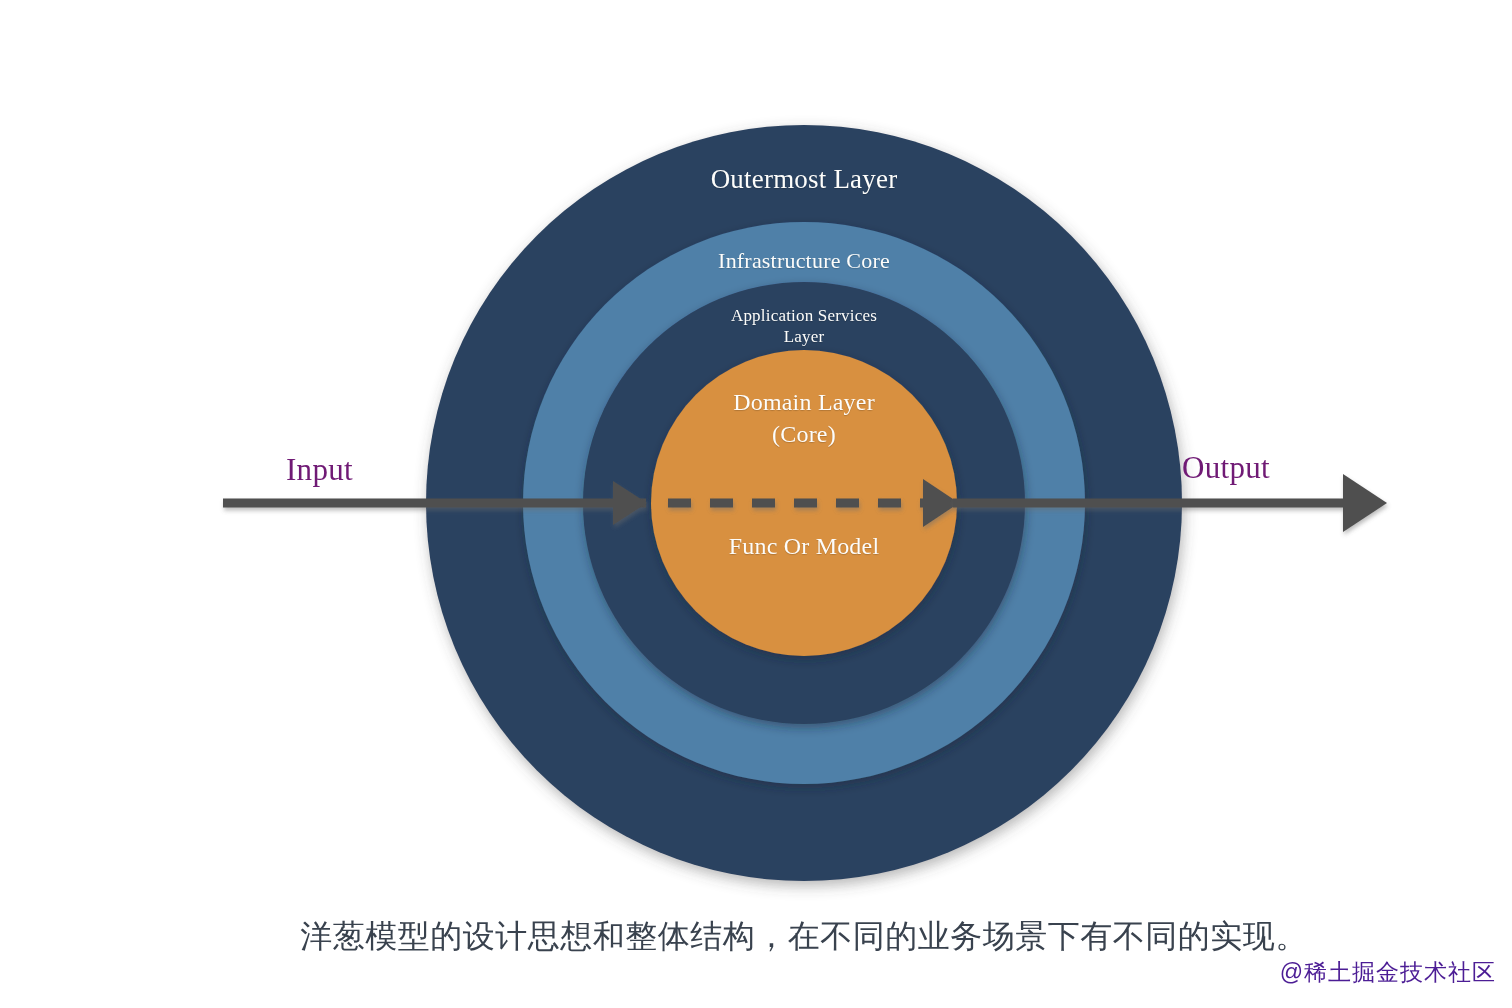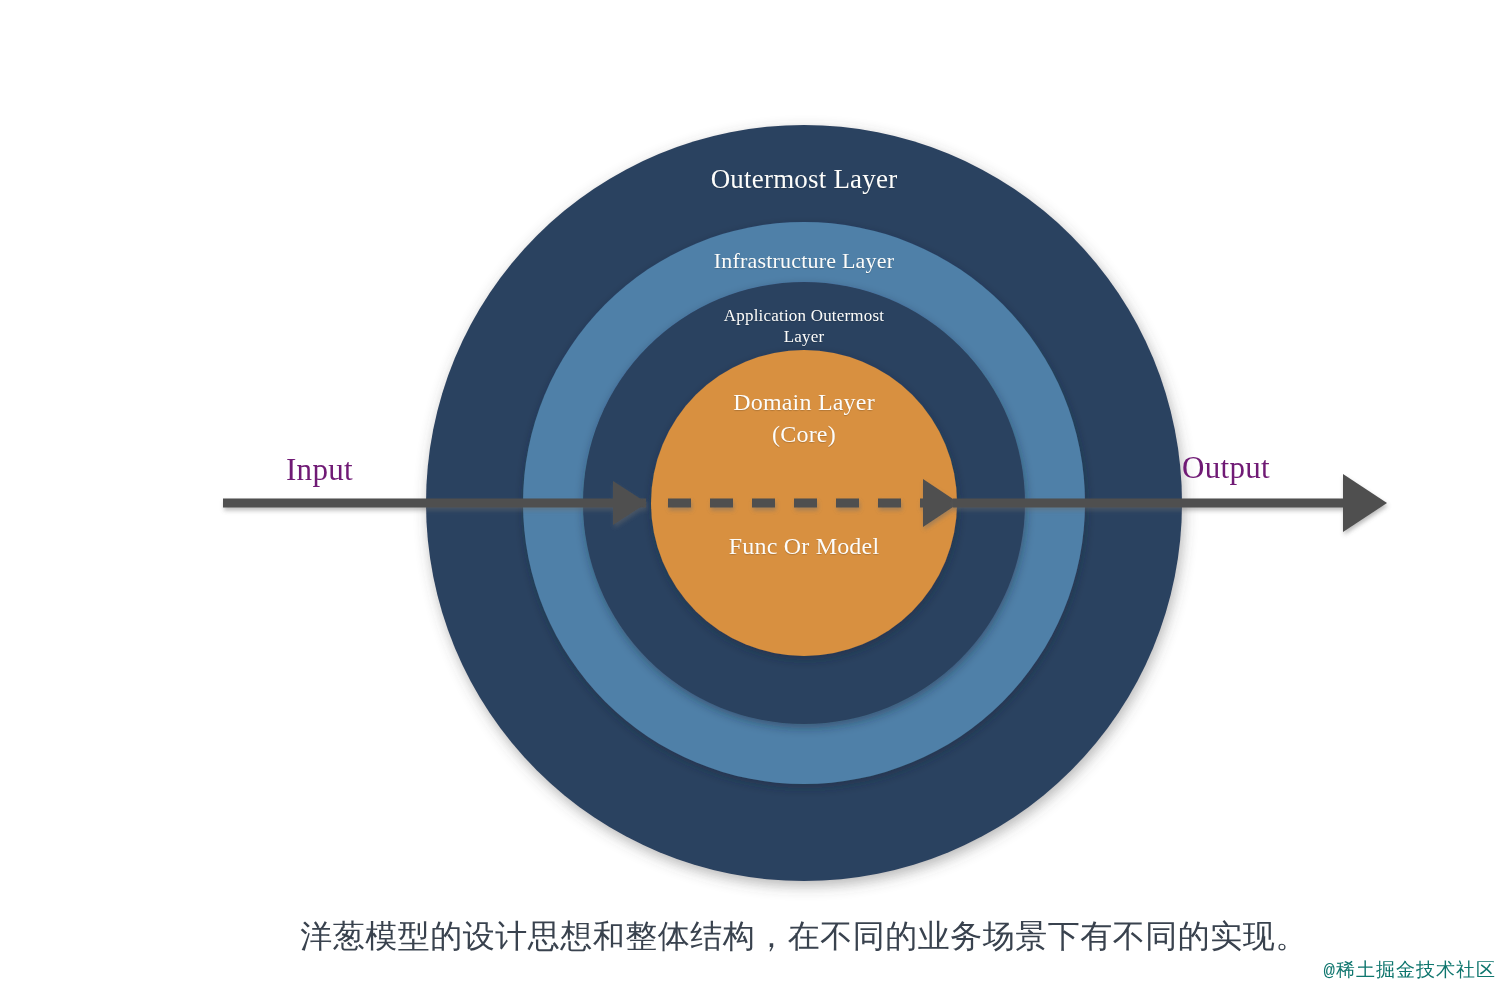--- a/index.html
+++ b/index.html
@@ -102,23 +102,23 @@
     font-size: 32px;
     color: #39424e;
     letter-spacing: 0.5px;
     white-space: nowrap;
   }
 
   #watermark {
     position: absolute;
     right: 28px;
     top: 957px;
-    font-family: Liberation Mono, monospace;
-    font-size: 19px;
-    color: #0f766e;
+    font-family: Liberation Sans, sans-serif;
+    font-size: 23px;
+    color: #4c1d95;
     letter-spacing: 1px;
     white-space: nowrap;
   }
 </style>
 </head>
 <body>
 
 <div id="stage">
 
   <svg class="diagram" viewBox="0 0 1512 1008" xmlns="http://www.w3.org/2000/svg">
@@ -150,23 +150,23 @@
     </g>
 
     <g filter="url(#lineShadow)">
       <line x1="905" y1="503" x2="1300" y2="503" stroke="#4f4f4f" stroke-width="9"></line>
       <polygon points="1295,474 1339,503 1295,532" fill="#4f4f4f"></polygon>
     </g>
   </svg>
 
   <div class="ring-label" id="label-outermost">Outermost Layer</div>
 
-  <div class="ring-label" id="label-infrastructure">Infrastructure Layer</div>
+  <div class="ring-label" id="label-infrastructure">Infrastructure Core</div>
 
-  <div class="ring-label" id="label-appservices">Application Outermost
+  <div class="ring-label" id="label-appservices">Application Services
 Layer</div>
 
   <div class="ring-label" id="label-func">Func Or Model</div>
 
   <div class="ring-label" id="label-domain">Domain Layer
 (Core)</div>
 
   <div class="flow-label" id="label-input">Input</div>
 
   <div class="flow-label" id="label-output">Output</div>

